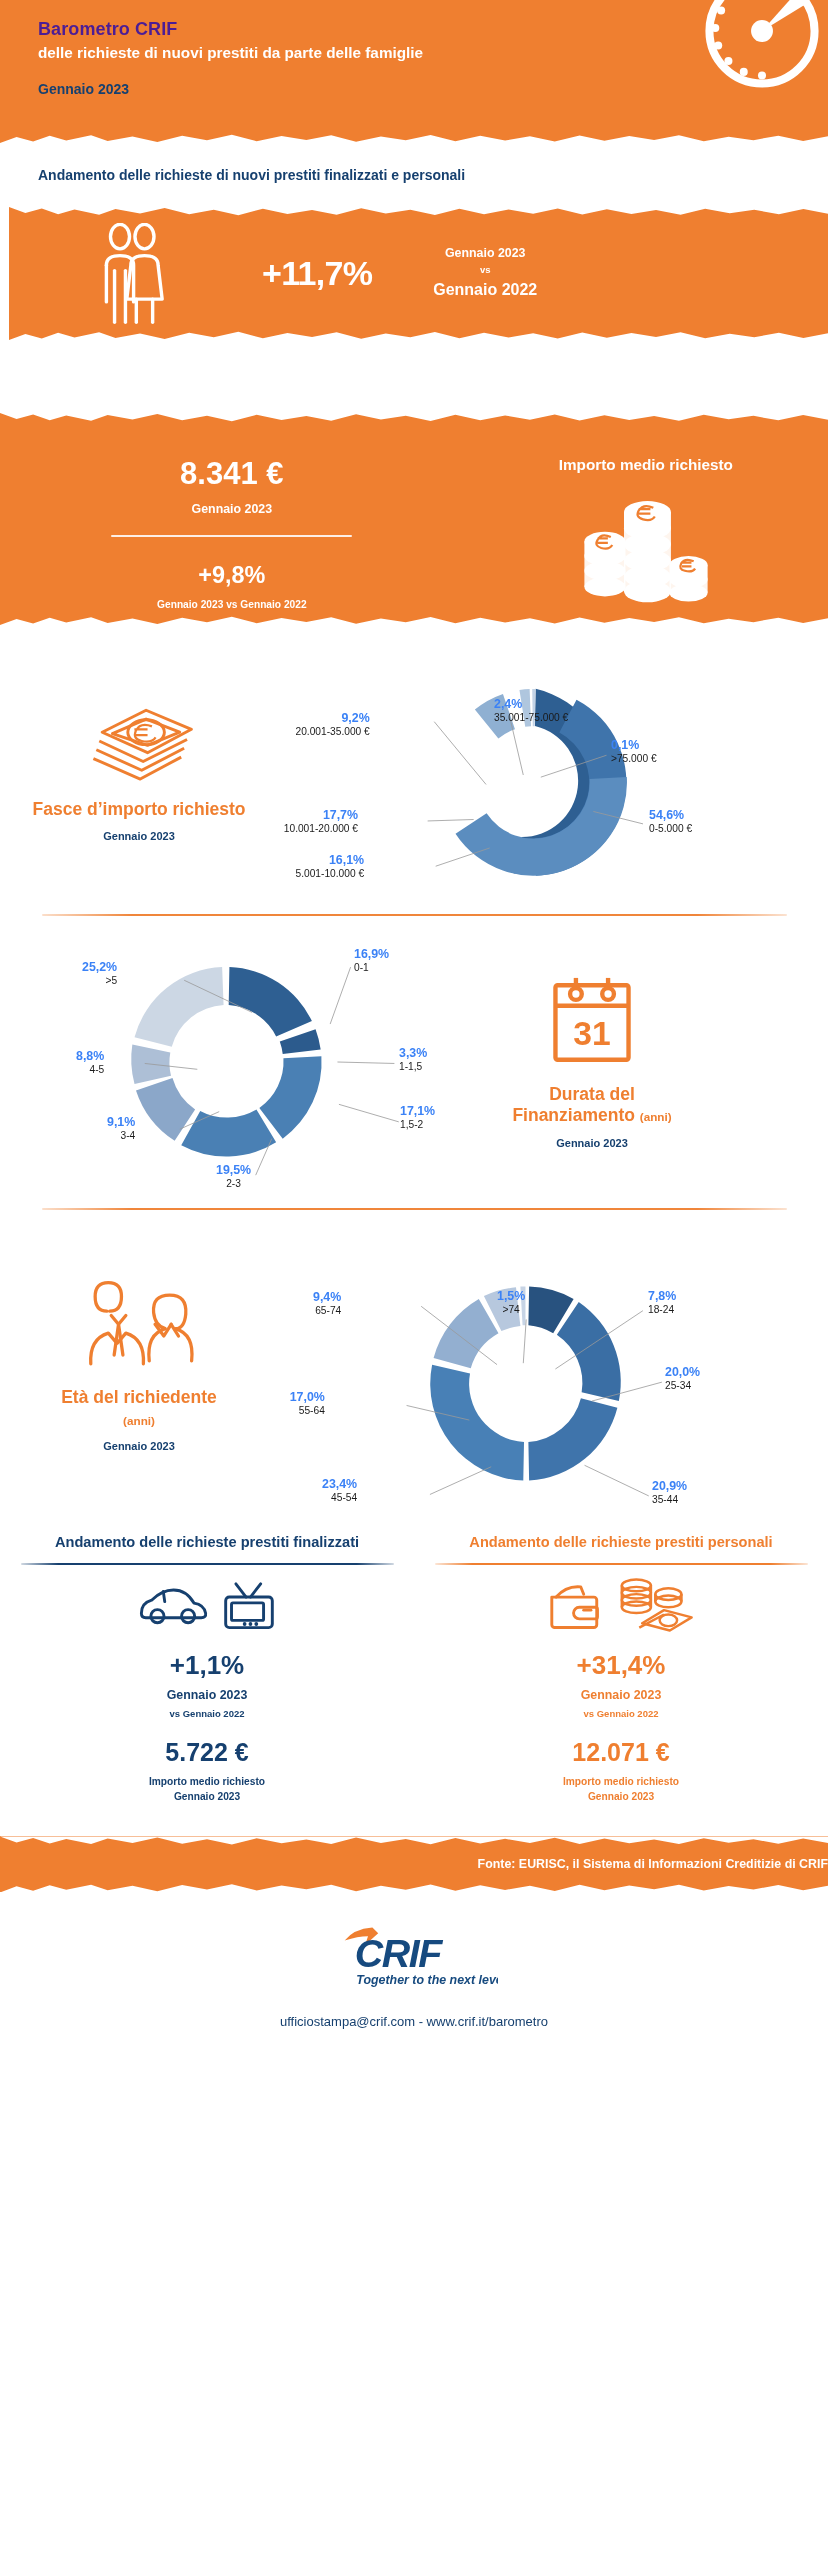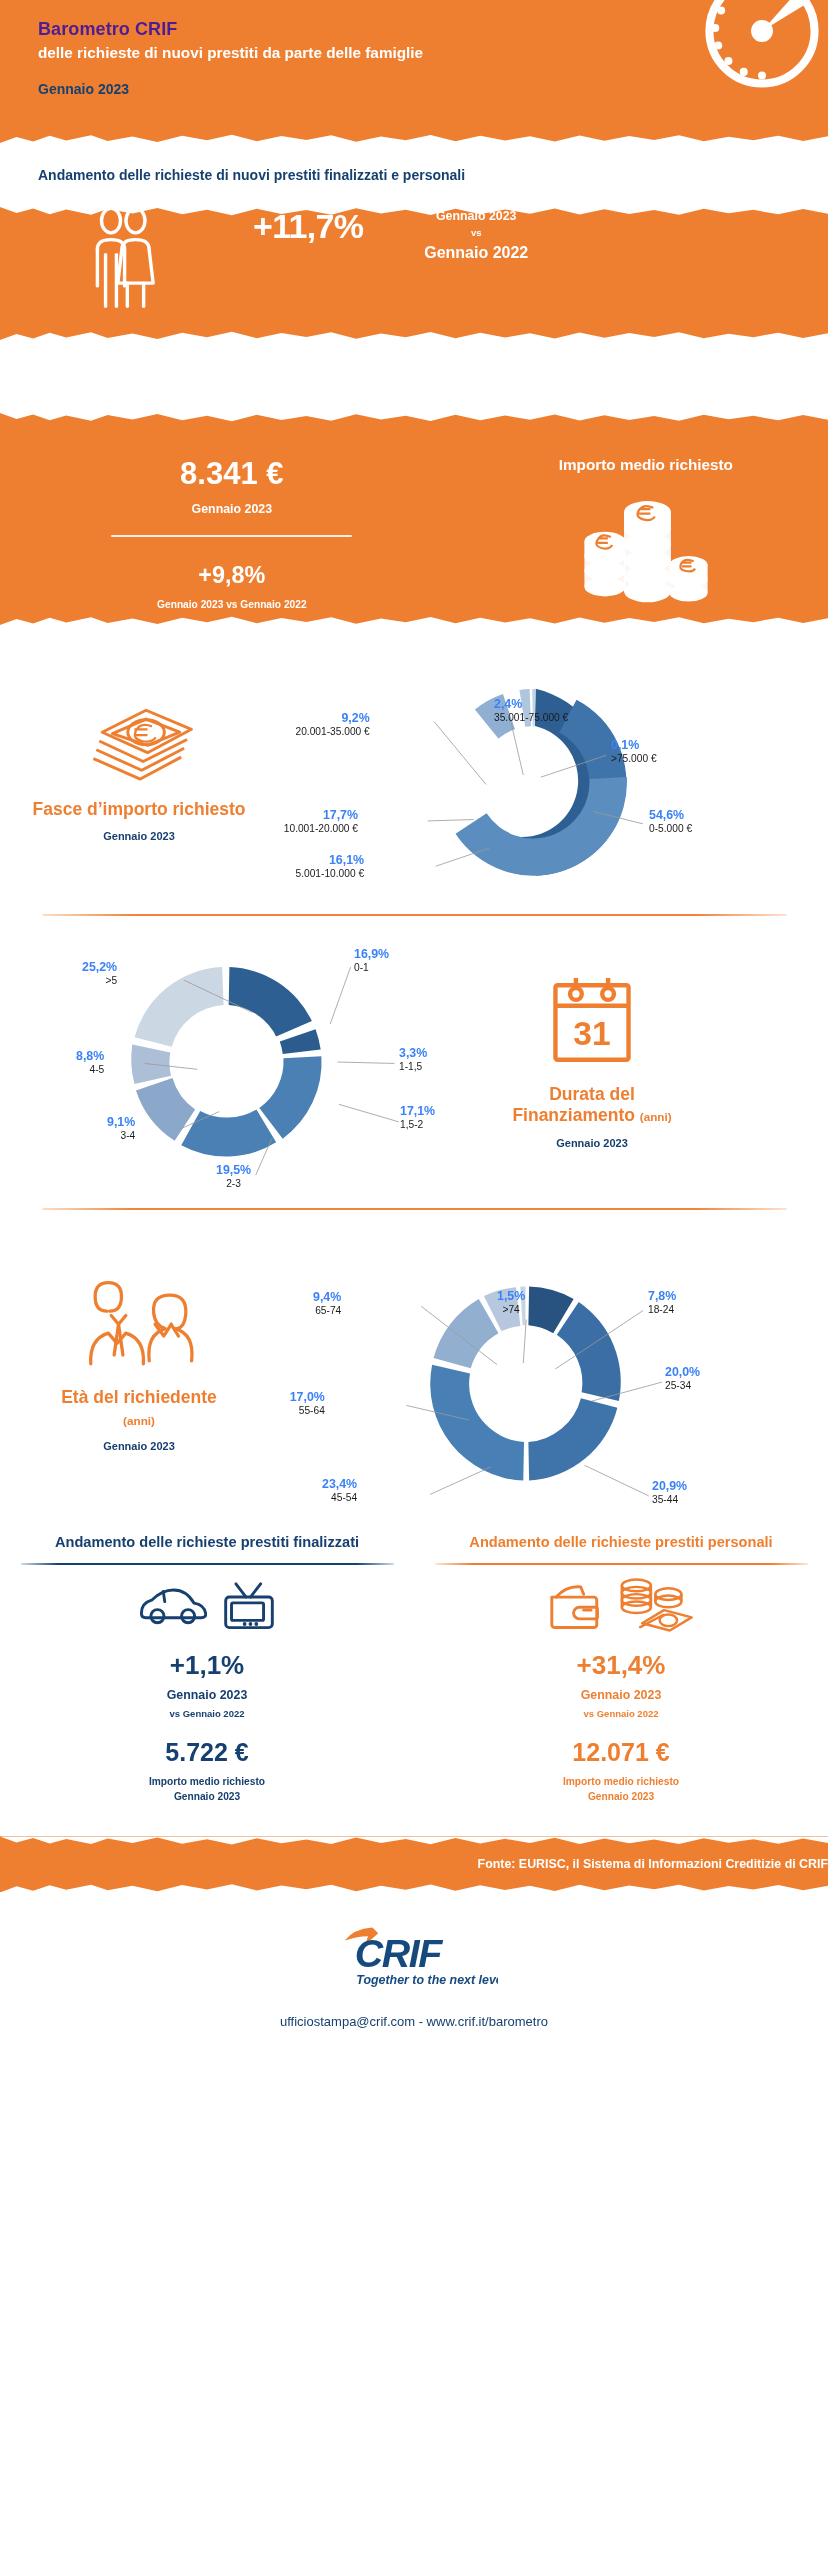--- a/index.html
+++ b/index.html
@@ -86,20 +86,22 @@
     font-size: 14px;
     font-weight: bold;
   }
 
   
   .trend-band {
     position: relative;
     height: 133px;
     background: #ef7f30;
     display: flex;
+    align-items: center;
+    margin-left: 9px;
   }
   .couple-icon { margin-left: 82px; width: 92px; height: 102px; }
   .trend-pct {
     color: #ffffff;
     font-size: 34px;
     font-weight: bold;
     margin-left: 79px;
     letter-spacing: -0.7px;
   }
   .trend-compare {

